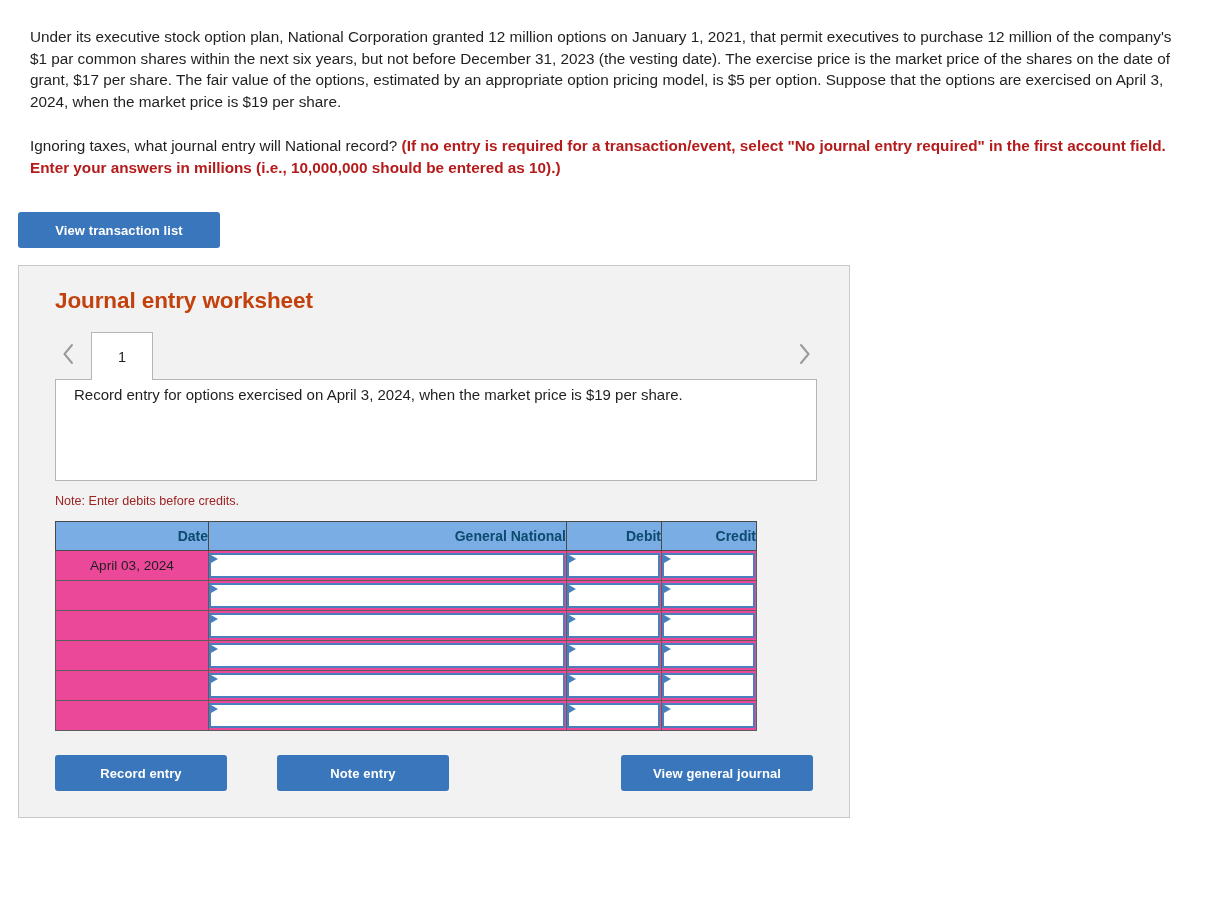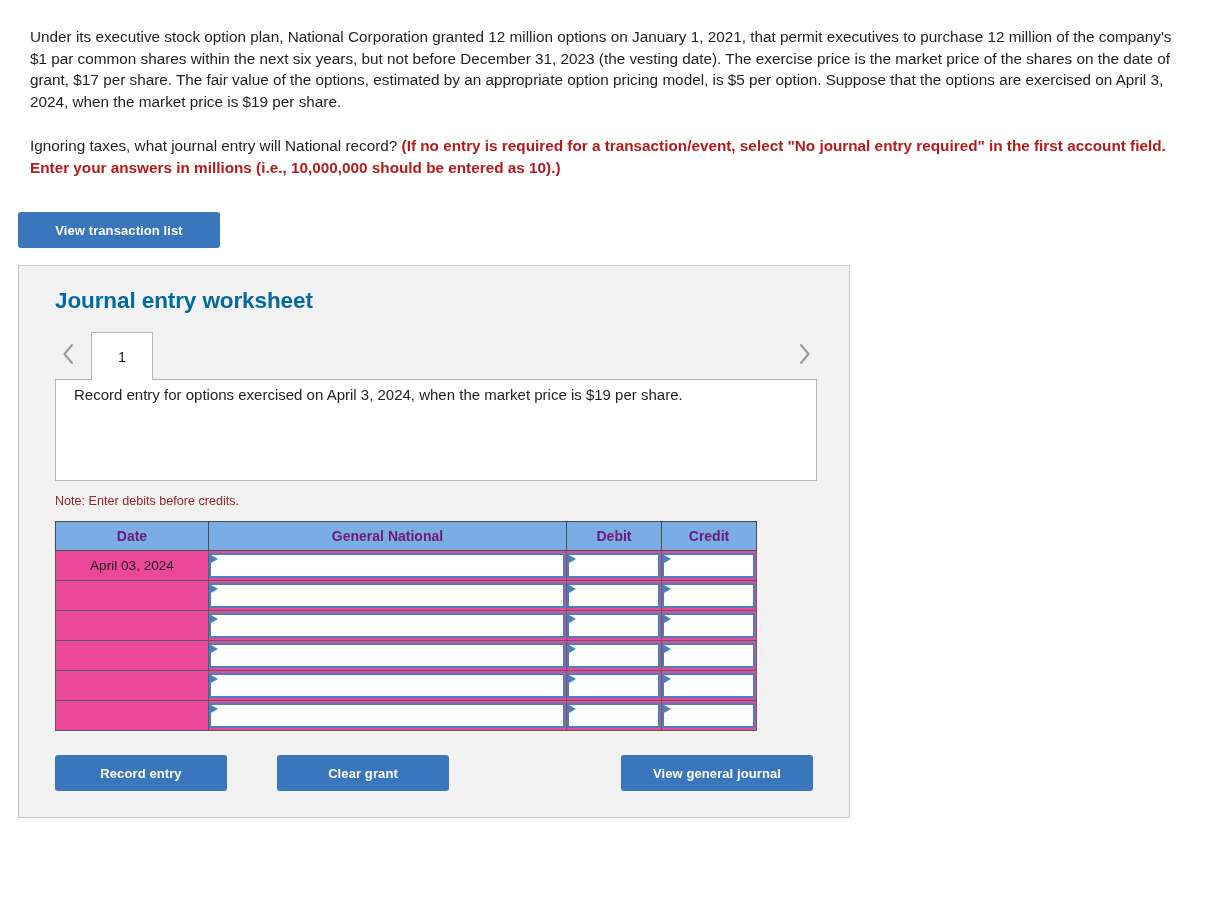--- a/index.html
+++ b/index.html
@@ -68,21 +68,21 @@
     margin-top: 17px;
     width: 832px;
     box-sizing: border-box;
     background: #f2f2f2;
     border: 1px solid #c9c9c9;
     padding: 22px 32px 26px 36px;
   }
   .panel-title {
     font-size: 22.5px;
     font-weight: bold;
-    color: #0369a1;
+    color: #c2410c;
     margin: 0 0 10px 0;
     letter-spacing: -0.1px;
   }
 
   
   .tabs-row {
     position: relative;
     display: flex;
     align-items: flex-end;
     height: 52px;
@@ -152,22 +152,22 @@
     table-layout: fixed;
     width: 701px;
     border: 1px solid #555555;
   }
   .jtable th {
     background: #79ade4;
     border: 1px solid #4a4a4a;
     height: 28px;
     font-size: 14px;
     font-weight: bold;
-    color: #701a75;
-    text-align: center;
+    color: #0c4a6e;
+    text-align: right;
     padding: 0;
   }
   .jtable td {
     border: 1px solid #5d5d5d;
     height: 29px;
     padding: 0;
     background: #ec4899;
     vertical-align: middle;
   }
   .col-date  { width: 153px; }
@@ -343,18 +343,18 @@
             </td>
           <td>
               <span class="selcell"></span>
             </td>
         </tr>
       </tbody>
     </table>
 
     <div class="footer-btns">
       <button class="btn btn-record">Record entry</button>
-      <button class="btn btn-clear">Clear grant</button>
+      <button class="btn btn-clear">Note entry</button>
       <button class="btn btn-viewgj">View general journal</button>
     </div>
 
   </div>
 </div>
 
 </body></html>

